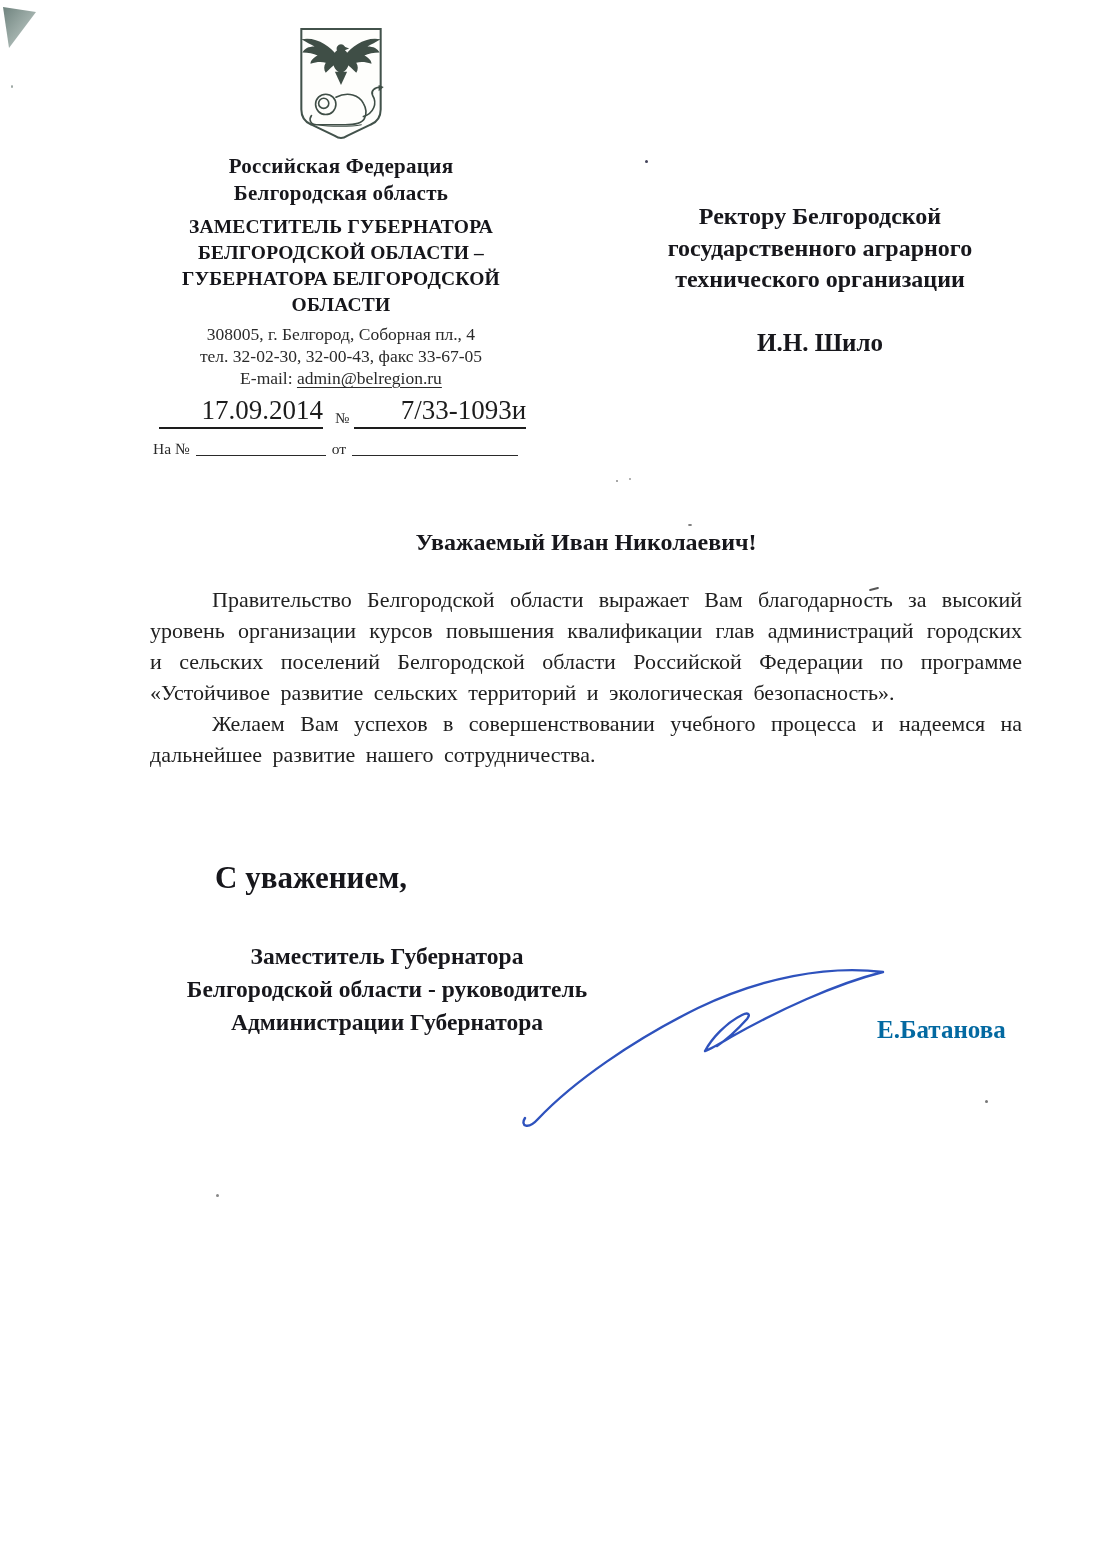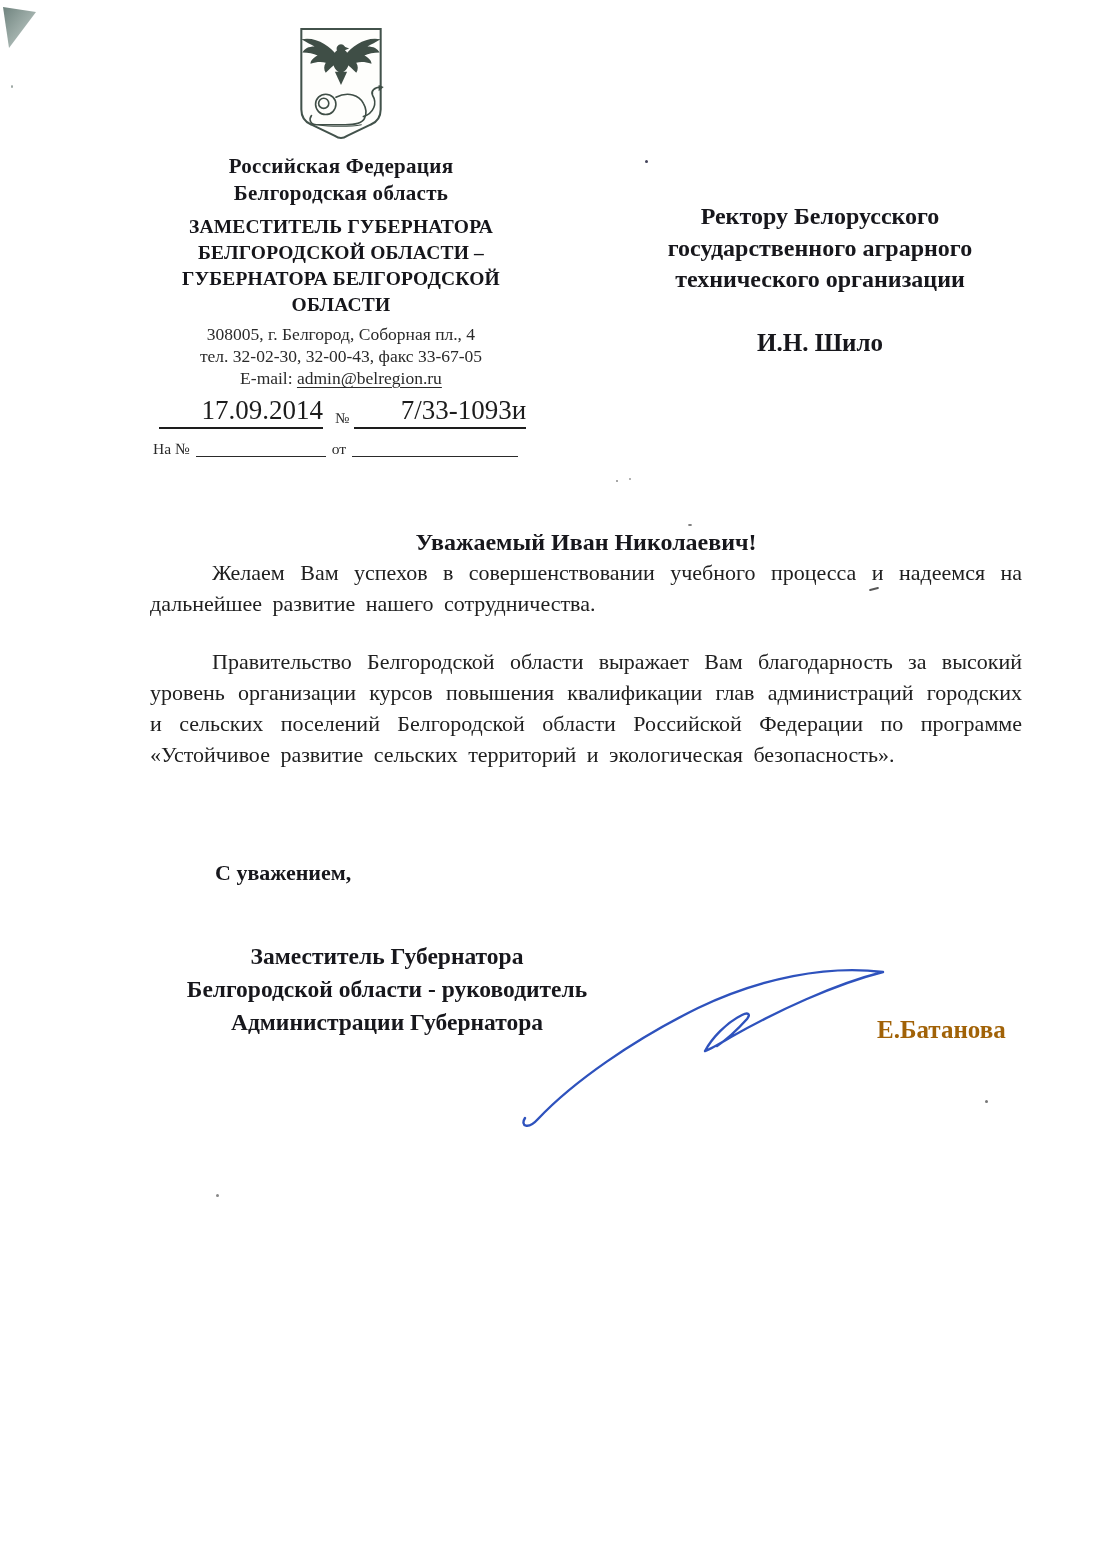--- a/index.html
+++ b/index.html
@@ -20,42 +20,42 @@
   .office{margin-top:7px;font-weight:700;font-size:19.5px;line-height:26px;color:#15151a;letter-spacing:.2px;}
   .office span{display:block;}
   .addr{margin-top:5px;font-size:17.5px;line-height:22px;color:#2a2a2a;}
   .addr div{white-space:nowrap;}
   .email-link{text-decoration:underline;text-underline-offset:3px;}
   .date-row{margin-top:7px;display:flex;align-items:flex-end;padding-left:33px;text-align:right;}
   .u-cell{border-bottom:2px solid #1d1d1d;font-size:27px;line-height:28px;padding-bottom:3px;color:#1c1c1c;}
   .date-cell{width:164px;}
   .num-cell{width:172px;}
   .no-sign{font-size:15px;line-height:15px;margin:0 5px 3px 12px;color:#2a2a2a;}
-  .ref-row{margin-top:12px;display:flex;align-items:flex-end;padding-left:27px;
+  .ref-row{margin-top:12px;display:flex;padding-left:27px;
     font-size:15.5px;line-height:16px;color:#2a2a2a;}
   .ref-line{border-bottom:1.5px solid #2a2a2a;height:14px;}
   .ref-l1{width:130px;margin-left:6px;}
   .ref-ot{margin:0 6px;}
   .ref-l2{width:166px;}
   
   .recipient{position:absolute;left:640px;top:201px;width:360px;text-align:center;
     font-weight:700;font-size:24px;line-height:31.5px;color:#17171c;}
   .recipient-name{margin-top:31px;font-size:25px;}
   
   .letter-body{position:absolute;left:150px;top:527px;width:872px;font-size:22px;}
   .salutation{text-align:center;font-weight:700;font-size:24px;line-height:30px;color:#17171c;}
   .para{margin:27px 0 0 0;text-align:justify;text-indent:62px;line-height:31px;word-spacing:5px;}
   .para.second{margin-top:0;}
-  .closing{position:absolute;left:215px;top:860px;font-weight:700;font-size:22px;color:#17171c;}
+  .closing{position:absolute;left:215px;top:860px;font-weight:700;font-size:31px;color:#17171c;}
   
   .sig-title{position:absolute;left:158px;top:940px;width:458px;text-align:center;
     font-weight:700;font-size:23.5px;line-height:33px;color:#17171c;}
   .sig-title span{display:block;}
   .sig-svg{position:absolute;left:515px;top:950px;width:390px;height:200px;}
-  .sig-name{position:absolute;left:877px;top:1016px;font-weight:700;font-size:25px;color:#a16207;}
+  .sig-name{position:absolute;left:877px;top:1016px;font-weight:700;font-size:25px;color:#0369a1;}
 </style>
 </head>
 <body>
 
 <div class="page">
 
   <svg class="corner-tri" width="44" height="54">
     <defs>
       <linearGradient id="triGrad" x1="0" y1="0" x2="1" y2="1">
         <stop offset="0" stop-color="#6f837e"></stop>
@@ -120,30 +120,30 @@
 
     <div class="ref-row">
       <span>На №</span>
       <span class="ref-line ref-l1"></span>
       <span class="ref-ot">от</span>
       <span class="ref-line ref-l2"></span>
     </div>
   </div>
 
   <div class="recipient">
-    <div>Ректору Белорусского</div>
+    <div>Ректору Белгородской</div>
     <div>государственного аграрного</div>
     <div>технического организации</div>
     <div class="recipient-name">И.Н. Шило</div>
   </div>
 
   <div class="letter-body">
     <div class="salutation">Уважаемый Иван Николаевич!</div>
+    <p class="para">Правительство Белгородской области выражает Вам благодарность за высокий уровень организации курсов повышения квалификации глав администраций городских и сельских поселений Белгородской области Российской Федерации по программе «Устойчивое развитие сельских территорий и экологическая безопасность».</p>
     <p class="para second">Желаем Вам успехов в совершенствовании учебного процесса и надеемся на дальнейшее развитие нашего сотрудничества.</p>
-    <p class="para">Правительство Белгородской области выражает Вам благодарность за высокий уровень организации курсов повышения квалификации глав администраций городских и сельских поселений Белгородской области Российской Федерации по программе «Устойчивое развитие сельских территорий и экологическая безопасность».</p>
   </div>
 
   <div class="closing">С уважением,</div>
 
   <div class="sig-title">
     <span>Заместитель Губернатора</span>
     <span>Белгородской области - руководитель</span>
     <span>Администрации Губернатора</span>
   </div>
 

